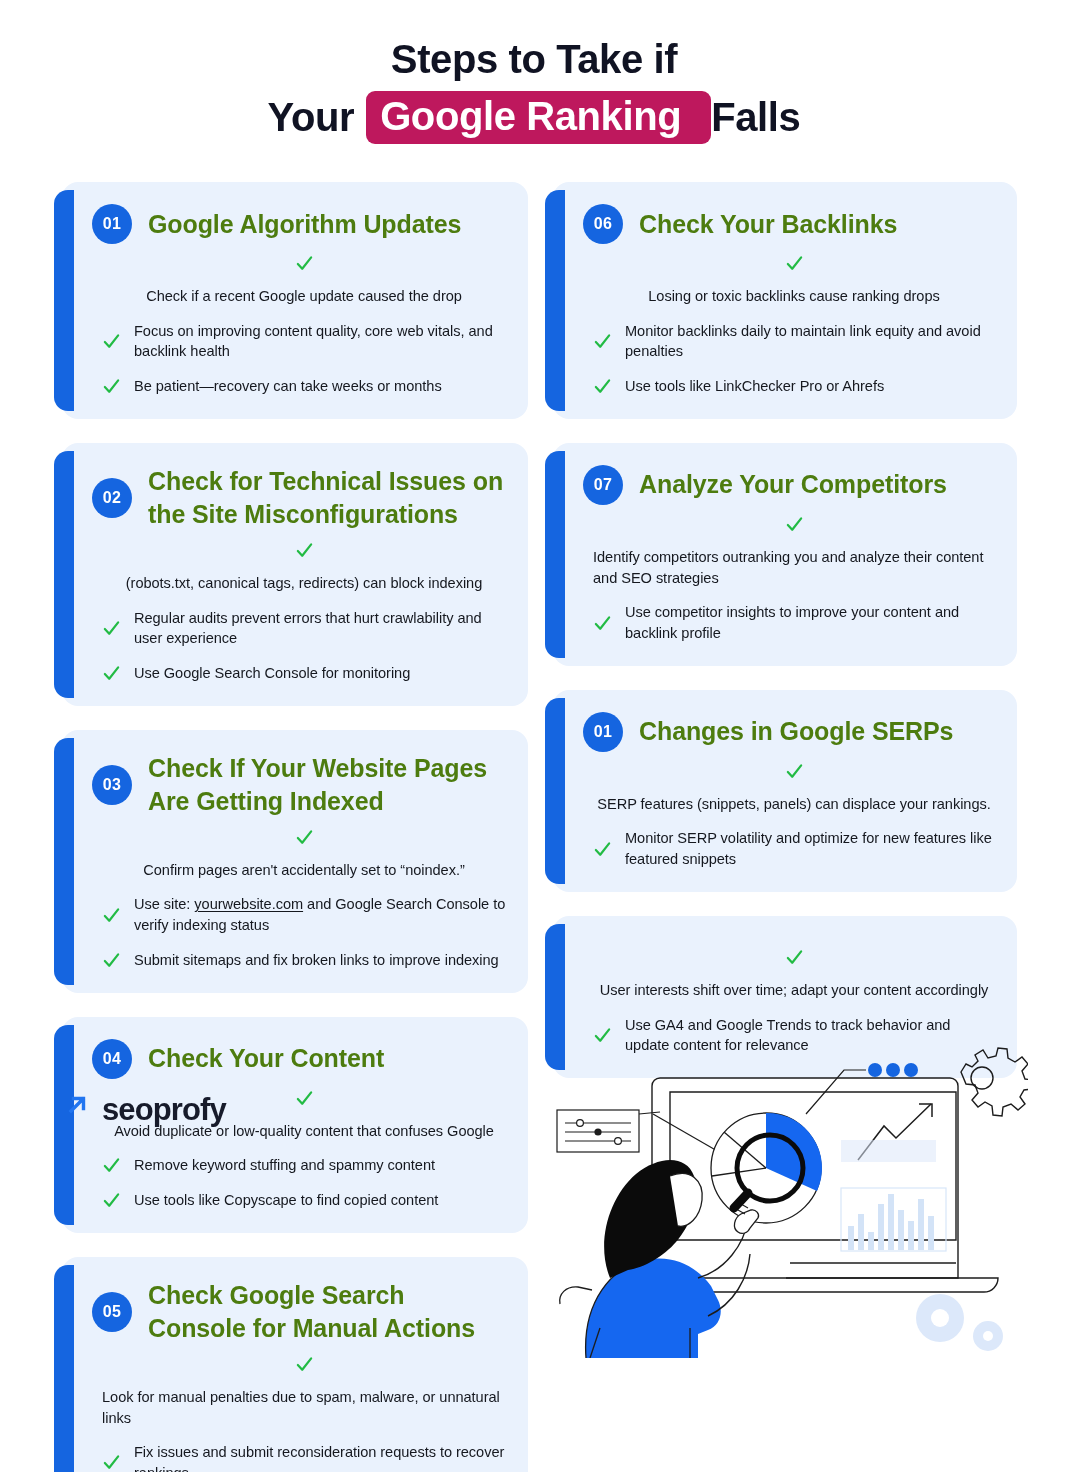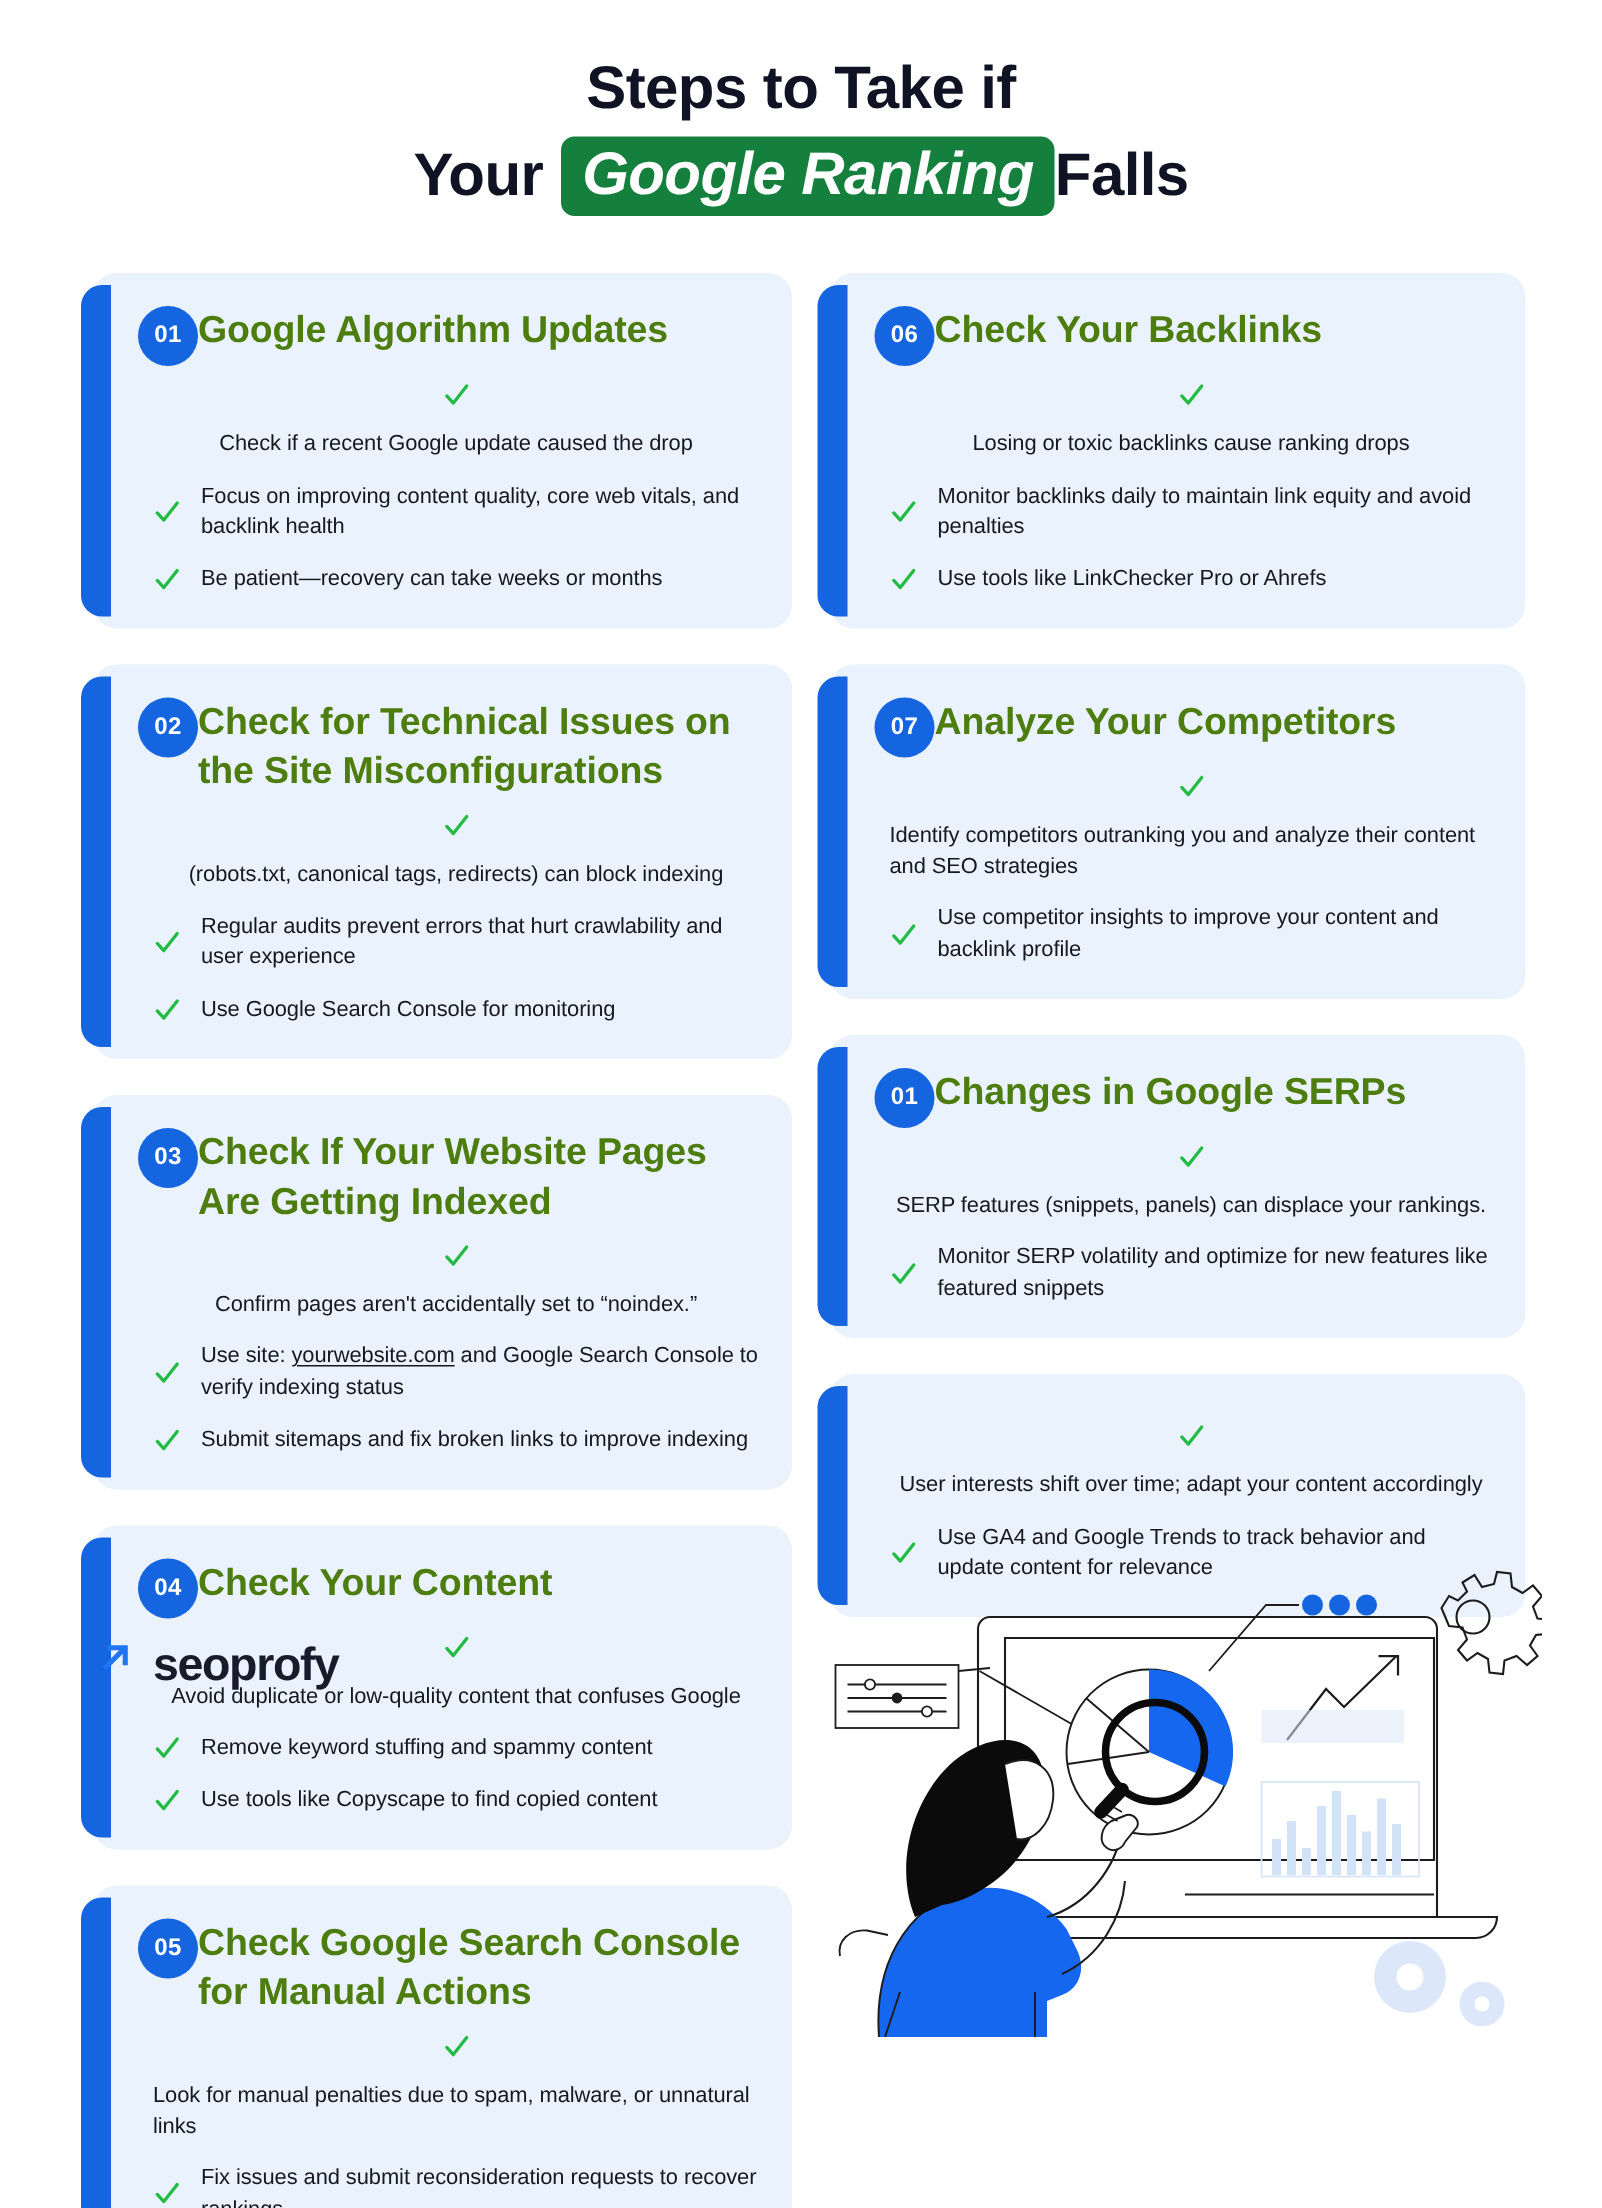--- a/index.html
+++ b/index.html
@@ -18,24 +18,24 @@
     letter-spacing: -0.4px; line-height: 1.18;
   }
   .title-line2 {
     margin-top: 8px;
     font-size: 40px; font-weight: 700; color: #101323;
     letter-spacing: -0.4px; line-height: 1.18;
     display: flex; align-items: center; justify-content: center; gap: 0;
   }
   .title-pre { padding-right: 12px; }
   .title-hl {
-    background: #15803d; color: #ffffff;
+    background: #be185d; color: #ffffff;
     border-radius: 9px;
-    padding: 5px 14px 8px 14px;
-    display: inline-block; line-height: 1.0; font-style: italic;
+    padding: 5px 30px 8px 14px;
+    display: inline-block; line-height: 1.0;
   }
   .title-post { }
 
   
   .col-left  { position: absolute; left: 62px;  top: 182px; width: 466px; }
   .col-right { position: absolute; left: 553px; top: 182px; width: 464px; }
 
   
   .card {
     position: relative;
@@ -45,21 +45,21 @@
     padding: 22px 22px 22px 30px;
   }
   .card-bar {
     position: absolute; left: -8px; top: 8px; bottom: 8px;
     width: 20px; background: #1565E0;
     border-top-left-radius: 14px; border-bottom-left-radius: 14px;
     z-index: 0;
   }
   .card-inner { position: relative; z-index: 1; }
 
-  .card-head { display: flex; margin-bottom: 6px; }
+  .card-head { display: flex; align-items: center; gap: 16px; margin-bottom: 6px; }
   .badge {
     flex: 0 0 auto;
     width: 40px; height: 40px; border-radius: 50%;
     background: #1565E0; color: #fff;
     font-size: 16px; font-weight: 600;
     display: flex; align-items: center; justify-content: center;
     letter-spacing: 0.3px;
   }
   .card-title {
     font-size: 25px; font-weight: 700; color: #4d7c0f;

